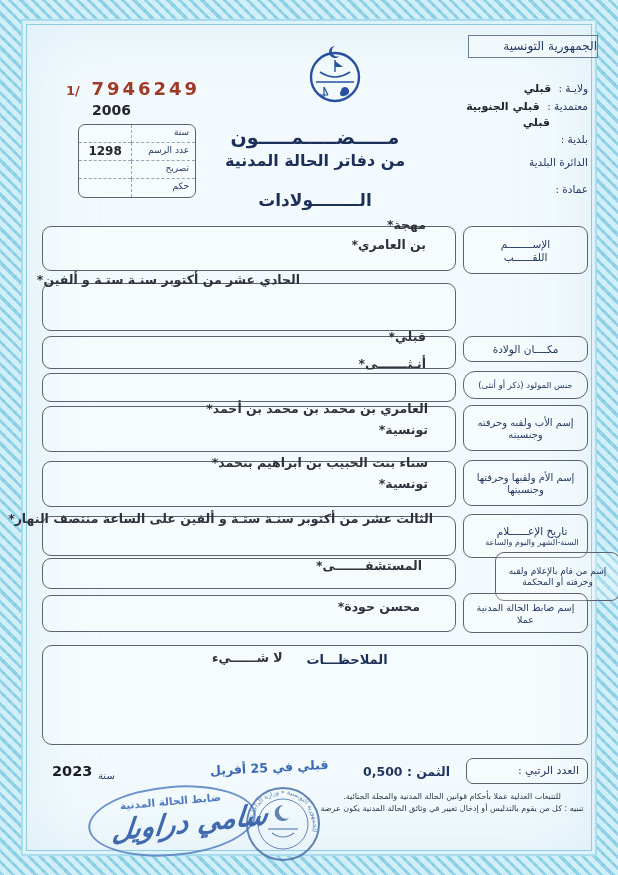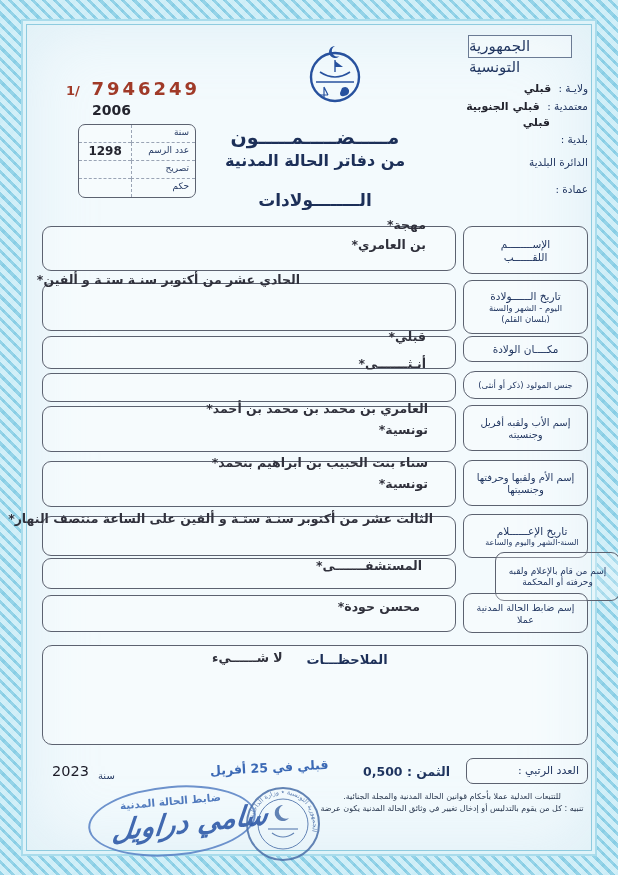--- a/index.html
+++ b/index.html
@@ -32,22 +32,22 @@
   .regbox .val { font-size:12px; font-weight:bold; color:#23242e; text-align:center; padding-top:1px; }
   .regbox .rowline { border-bottom:1px dashed #9aa4b5; }
   .stamp-blue { color:#3b69b5; }
   .warning { position:absolute; left:316px; top:791px; width:272px; direction:rtl; text-align:center;
     font-size:8px; line-height:11.5px; color:#2b3950; }
   .oval-stamp { position:absolute; left:88px; top:786px; width:168px; height:70px; border:2px solid #5b84c6;
     border-radius:50%; transform:rotate(-5deg); opacity:.88; }
   .oval-title { position:absolute; left:0; top:7px; width:100%; text-align:center; font-size:10.5px; font-weight:bold; color:#3b69b5; direction:rtl; }
   .signature { position:absolute; left:112px; top:806px; font-size:28px; font-weight:bold; font-style:italic;
     color:#2f5aa8; transform:rotate(-6deg) skewX(-12deg); letter-spacing:2px; white-space:nowrap; opacity:.9; direction:rtl; }
-  .republic-box { position:absolute; left:468px; top:35px; width:104px; height:23px; border:1px solid #6b7b94;
-    text-align:left; font-size:15px; line-height:21px; color:#1f345f; direction:rtl; background:rgba(255,255,255,.3); }
+  .republic-box { position:absolute; left:468px; top:35px; width:130px; height:23px; border:1px solid #6b7b94;
+    text-align:right; font-size:12px; line-height:21px; color:#1f345f; direction:rtl; background:rgba(255,255,255,.3); }
   .serial { position:absolute; left:66px; top:78px; color:#a03a28; font-weight:bold; white-space:nowrap; }
   .serial .pfx { font-size:13px; margin-right:6px; }
   .serial .num { font-size:18px; letter-spacing:3px; }
   .notesbox { position:absolute; left:42px; top:645px; width:546px; height:100px; border:1px solid #5c6270; border-radius:10px; background:rgba(255,255,255,.3); }
   .ordinalbox { position:absolute; left:466px; top:758px; width:122px; height:26px; border:1px solid #5c6270; border-radius:7px;
     direction:rtl; font-size:11px; color:#1f345f; line-height:24px; padding-right:8px; background:rgba(255,255,255,.3); }
 </style>
 </head>
 <body>
 
@@ -115,42 +115,37 @@
 
   <div class="fieldbox" style="top:226px; height:45px;"></div>
   <div class="labelbox" style="top:226px; height:48px;">
     <span class="lm">الإســــــــم</span>
     <span class="lm">اللقــــــب</span>
   </div>
   <span class="typed" style="right:192px; top:217px;">مهجة*</span>
   <span class="typed" style="right:192px; top:237px;">بن العامري*</span>
 
   <div class="fieldbox" style="top:283px; height:48px;"></div>
-  <div class="labelbox" style="top:280px; height:54px;">
-    <span class="lm">تاريخ الــــــولادة</span>
-    <span class="ls">اليوم - الشهر والسنة</span>
-    <span class="ls">(بلسان القلم)</span>
-  </div>
   <span class="typed" style="right:318px; top:272px;">الحادي عشر من أكتوبر سنـة ستـة و ألفين*</span>
 
   <div class="fieldbox" style="top:336px; height:33px;"></div>
   <div class="labelbox" style="top:336px; height:26px;">
     <span class="lm">مكــــان الولادة</span>
   </div>
   <span class="typed" style="right:192px; top:329px;">قبلي*</span>
   <span class="typed" style="right:192px; top:356px;">أنـثـــــــى*</span>
 
   <div class="fieldbox" style="top:373px; height:29px;"></div>
   <div class="labelbox" style="top:371px; height:28px;border-radius:12px;">
     <span class="ls">جنس المولود (ذكر أو أنثى)</span>
   </div>
 
   <div class="fieldbox" style="top:406px; height:46px;"></div>
   <div class="labelbox" style="top:405px; height:46px;">
-    <span class="lm" style="font-size:10px;">إسم الأب ولقبه أفريل</span>
+    <span class="lm" style="font-size:10px;">إسم الأب ولقبه وحرفته</span>
     <span class="lm" style="font-size:10px;">وجنسيته</span>
   </div>
   <span class="typed" style="right:190px; top:401px;">العامري بن محمد بن محمد بن أحمد*</span>
   <span class="typed" style="right:190px; top:422px;">تونسية*</span>
 
   <div class="fieldbox" style="top:461px; height:46px;"></div>
   <div class="labelbox" style="top:460px; height:46px;">
     <span class="lm" style="font-size:10px;">إسم الأم ولقبها وحرفتها</span>
     <span class="lm" style="font-size:10px;">وجنسيتها</span>
   </div>
@@ -181,21 +176,21 @@
   <div class="notesbox"></div>
   <div class="abs" style="left:42px; top:652px; width:546px; text-align:center; font-size:13px; font-weight:bold; color:#1c2f58; direction:rtl;margin-left:32px;">الملاحظـــات</div>
   <span class="typed" style="left:212px; top:650px;">لا شــــــيء</span>
 
   <div class="ordinalbox">
     <span>العدد الرتبي :</span>
   </div>
   <div class="abs rtl" style="left:335px; top:764px; width:115px; font-size:12.5px; font-weight:bold; color:#1f345f;">الثمن : 0,500</div>
   <div class="abs stamp-blue" style="left:210px; top:760px; font-size:12.5px; font-weight:bold; transform:rotate(-3deg); direction:rtl;">قبلي في 25 أفريل</div>
   <div class="abs" style="left:98px; top:770px; font-size:10px; color:#1f345f;">سنة</div>
-  <div class="abs" style="left:52px; top:763px; font-size:14.5px; font-weight:normal; color:#1c1c28;">2023</div>
+  <div class="abs" style="left:52px; top:763px; font-size:14.5px; font-weight:bold; color:#1c1c28;">2023</div>
 
   <div class="warning">
     <div>للتتبعات العدلية عملا بأحكام قوانين الحالة المدنية والمجلة الجنائية.</div>
     <div>تنبيه : كل من يقوم بالتدليس أو إدخال تغيير في وثائق الحالة المدنية يكون عرضة</div>
   </div>
 
   <div class="oval-stamp">
     <div class="oval-title">ضابط الحالة المدنية</div>
   </div>
   <div class="signature">سامي دراويل</div>

